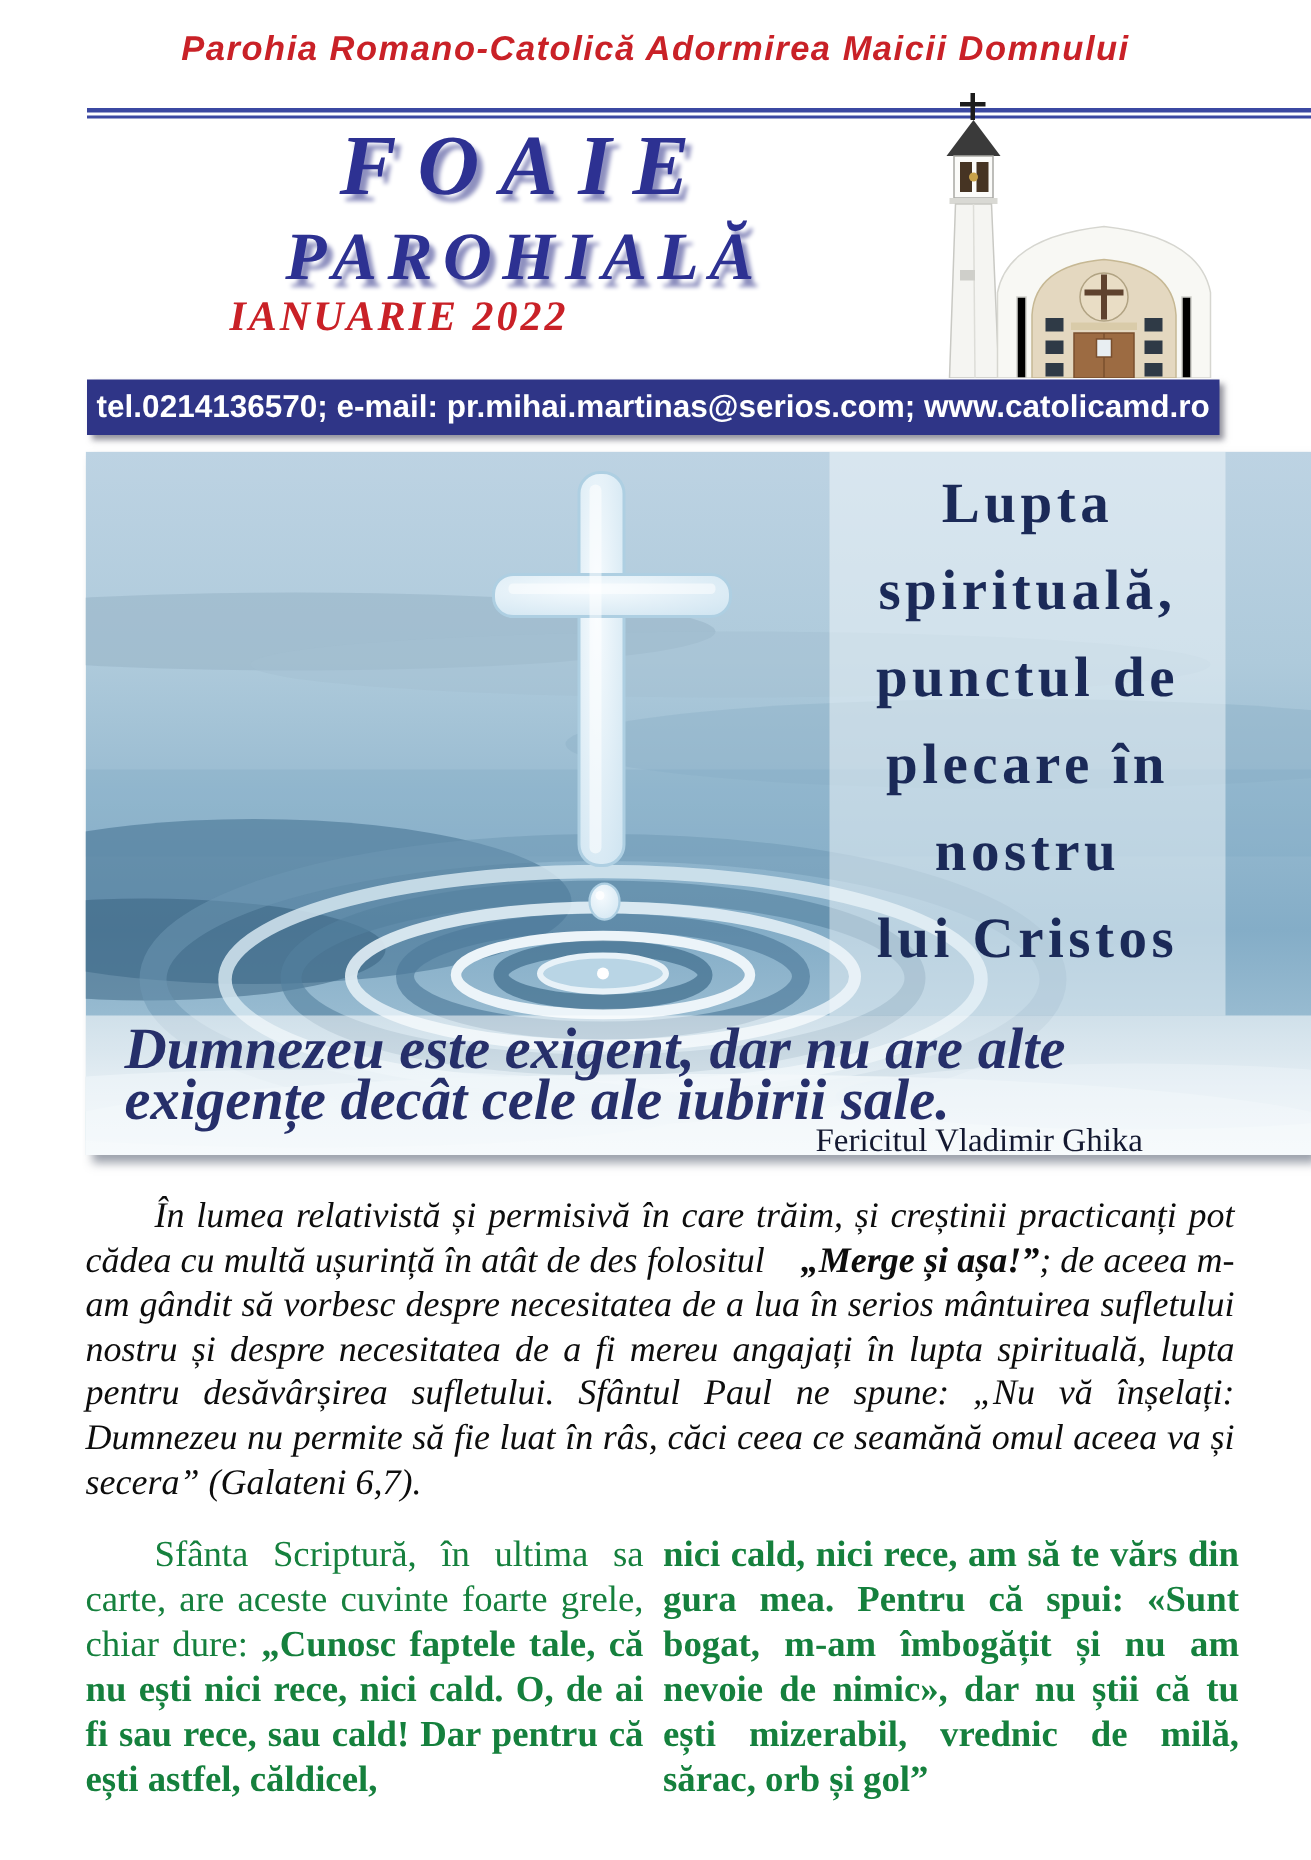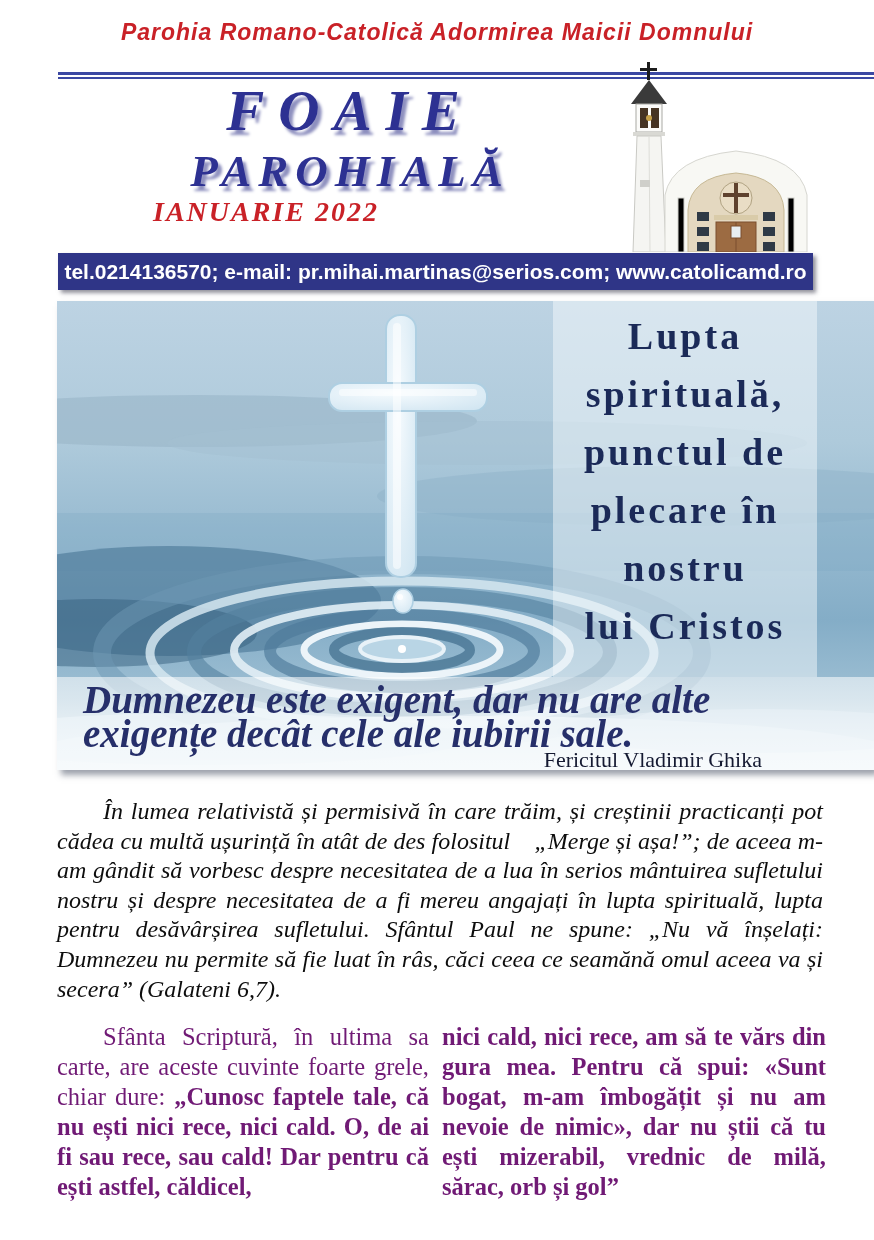--- a/index.html
+++ b/index.html
@@ -40,24 +40,24 @@
     background:linear-gradient(rgba(255,255,255,.55),rgba(255,255,255,.78));}
   .quote-line{font-size:39px;font-weight:bold;font-style:italic;color:#262f6a;
     line-height:34px;padding-left:26px;}
   .quote-line.first{padding-top:6px;}
   .quote-author{font-size:22px;color:#141931;text-align:right;padding-right:112px;
     margin-top:-4px;}
 
   
   .intro{position:absolute;top:797px;left:57px;width:766px;font-size:24px;
     font-style:italic;line-height:29.6px;text-align:justify;text-indent:46px;color:#0d0d0d;}
-  .intro b{font-weight:normal;margin-left:18px;}
+  .intro b{font-weight:bold;margin-left:18px;}
 
   .columns{position:absolute;top:1022px;left:57px;width:769px;display:flex;gap:13px;}
-  .col{font-size:24.5px;line-height:30px;text-align:justify;color:#701a75;}
+  .col{font-size:24.5px;line-height:30px;text-align:justify;color:#15803d;}
   .col-left{width:372px;text-indent:46px;}
   .col-right{width:384px;font-weight:bold;}
 </style>
 </head>
 <body>
 
 <div class="page">
 
   <div class="parish-line">Parohia Romano-Catolică Adormirea Maicii Domnului</div>
   <div class="rule"></div>

